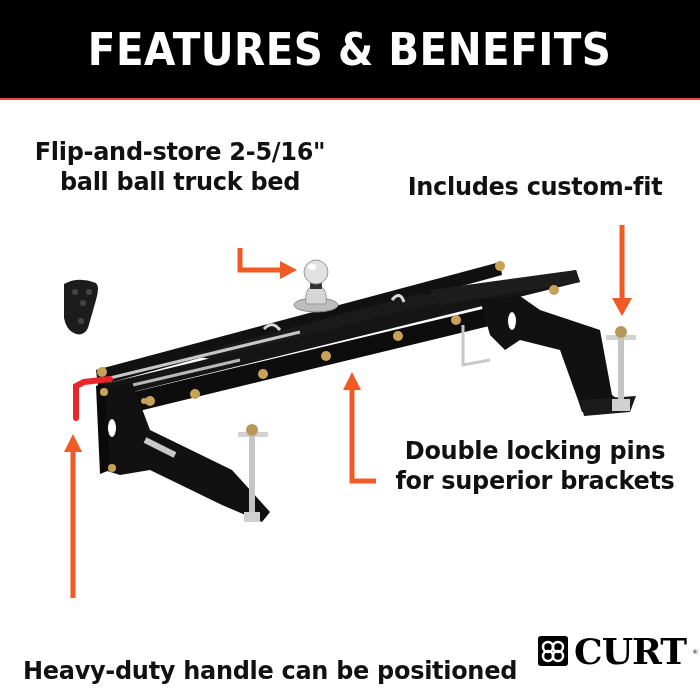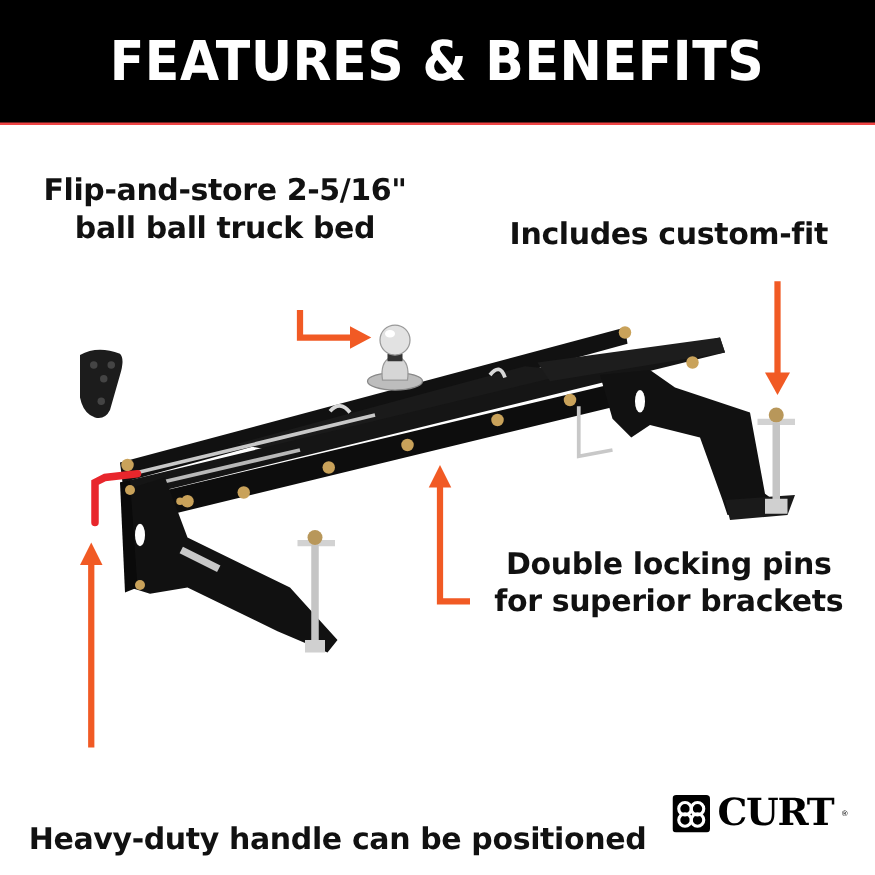--- a/index.html
+++ b/index.html
@@ -14,21 +14,21 @@
              font-size: 24px; line-height: 30px; font-family: "DejaVu Sans", sans-serif;
              letter-spacing: -0.3px; }
   .caption span { display: block; white-space: nowrap; }
   #cap-ball { left: 20px; top: 137px; width: 320px; }
   #cap-brackets { left: 390px; top: 156px; width: 290px; margin-top: 16px; }
   #cap-pins { left: 395px; top: 436px; width: 280px; }
   #cap-handle { left: 20px; top: 644px; width: 500px; margin-top: 12px; }
   .art { position: absolute; left: 0; top: 0; }
   .logo { position: absolute; left: 538px; top: 636px; display: flex; align-items: center; gap: 6px; }
   .logo-mark { width: 30px; height: 30px; }
-  .logo-text { font-family: "DejaVu Serif", serif; font-weight: bold; font-size: 30px; color: #000;
+  .logo-text { font-family: "DejaVu Serif", serif; font-weight: bold; font-size: 36px; color: #000;
                letter-spacing: -1px; line-height: 30px; }
   .logo-tm { font-size: 6px; vertical-align: top; }
 </style>
 </head>
 <body>
 
 <div class="header">
   <div class="header-title">FEATURES &amp; BENEFITS</div>
 </div>
 

